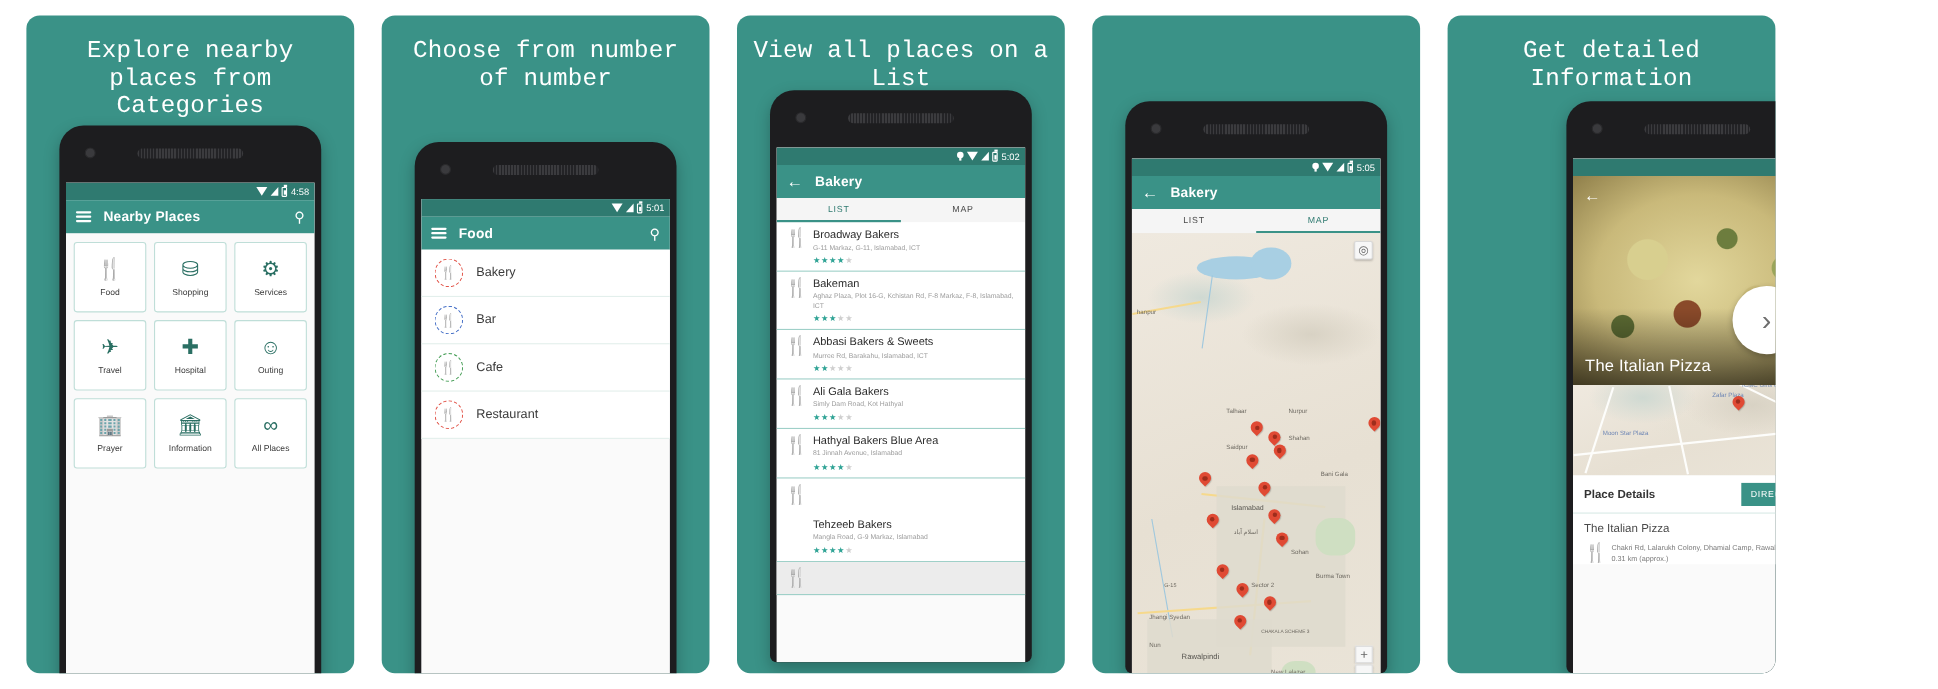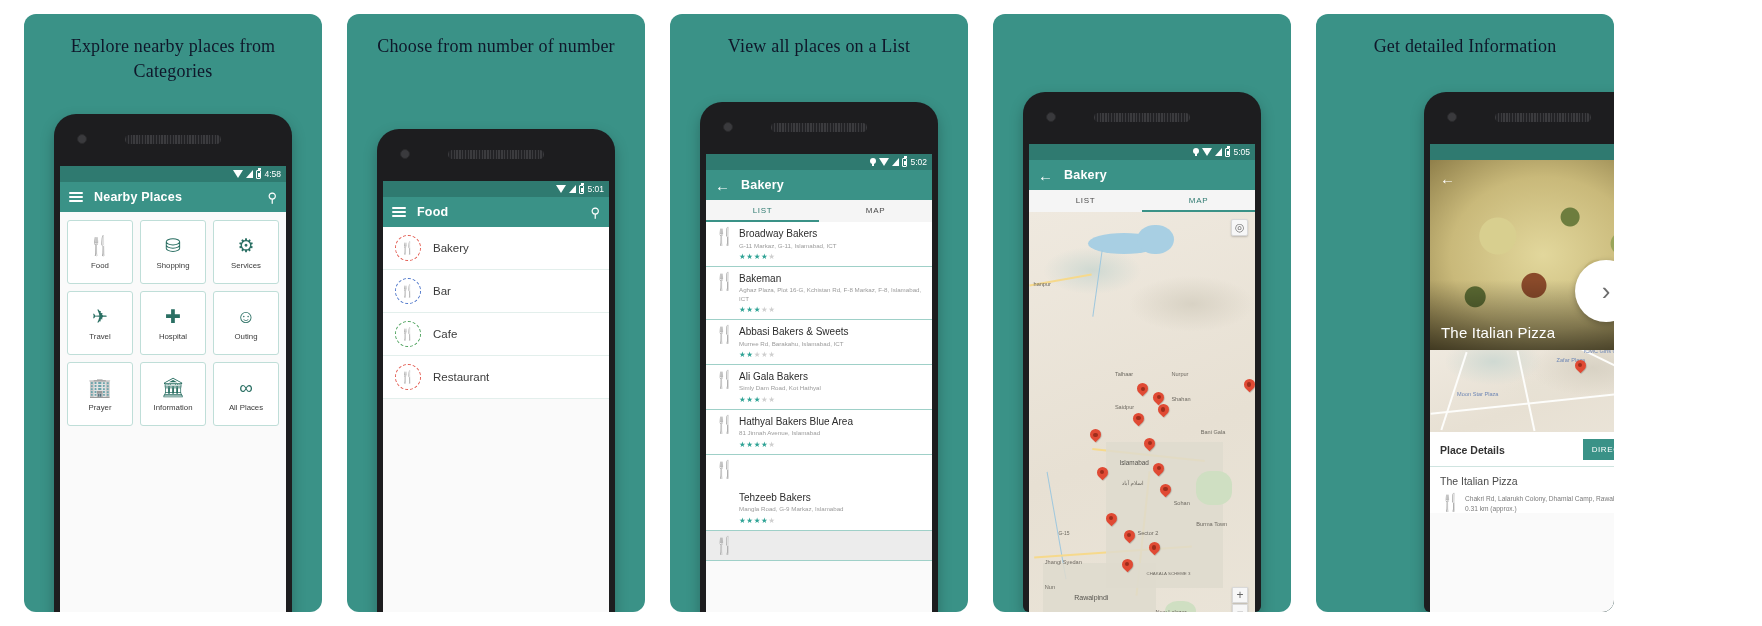--- a/index.html
+++ b/index.html
@@ -23,23 +23,23 @@
     height: 598px;
     border-radius: 12px;
     background: #3a9287;
     overflow: hidden;
     flex: 0 0 auto;
   }
   .panel-title {
     position: absolute;
     top: 20px; left: 12px; right: 12px;
     text-align: center;
-    color: #0f172a;
-    font-family: Liberation Serif, serif;
-    font-size: 18px;
+    color: #ffffff;
+    font-family: Liberation Mono, monospace;
+    font-size: 22px;
     line-height: 25px;
     letter-spacing: .2px;
   }
   
   .phone {
     position: absolute;
     left: 50%;
     transform: translateX(-50%);
     top: 100px;
     width: 238px;
@@ -328,21 +328,21 @@
             <span class="ring r-red">🍴</span>
             <span class="simple-name">Restaurant</span>
           </div>
         </div>
       </div>
     </div>
   </div>
 
   <div class="panel">
     <div class="panel-title">View all places on a List</div>
-    <div class="phone" style="top:88px;">
+    <div class="phone" style="top:68px;">
       <div class="phone-top">
         <div class="cam"></div>
         <div class="speaker"></div>
       </div>
       <div class="screen">
         <div class="statusbar">
           <span class="sb-icon ico-pin"></span>
           <span class="sb-icon ico-wifi"></span>
           <span class="sb-icon ico-sig"></span>
           <span class="sb-icon ico-bat"></span>

